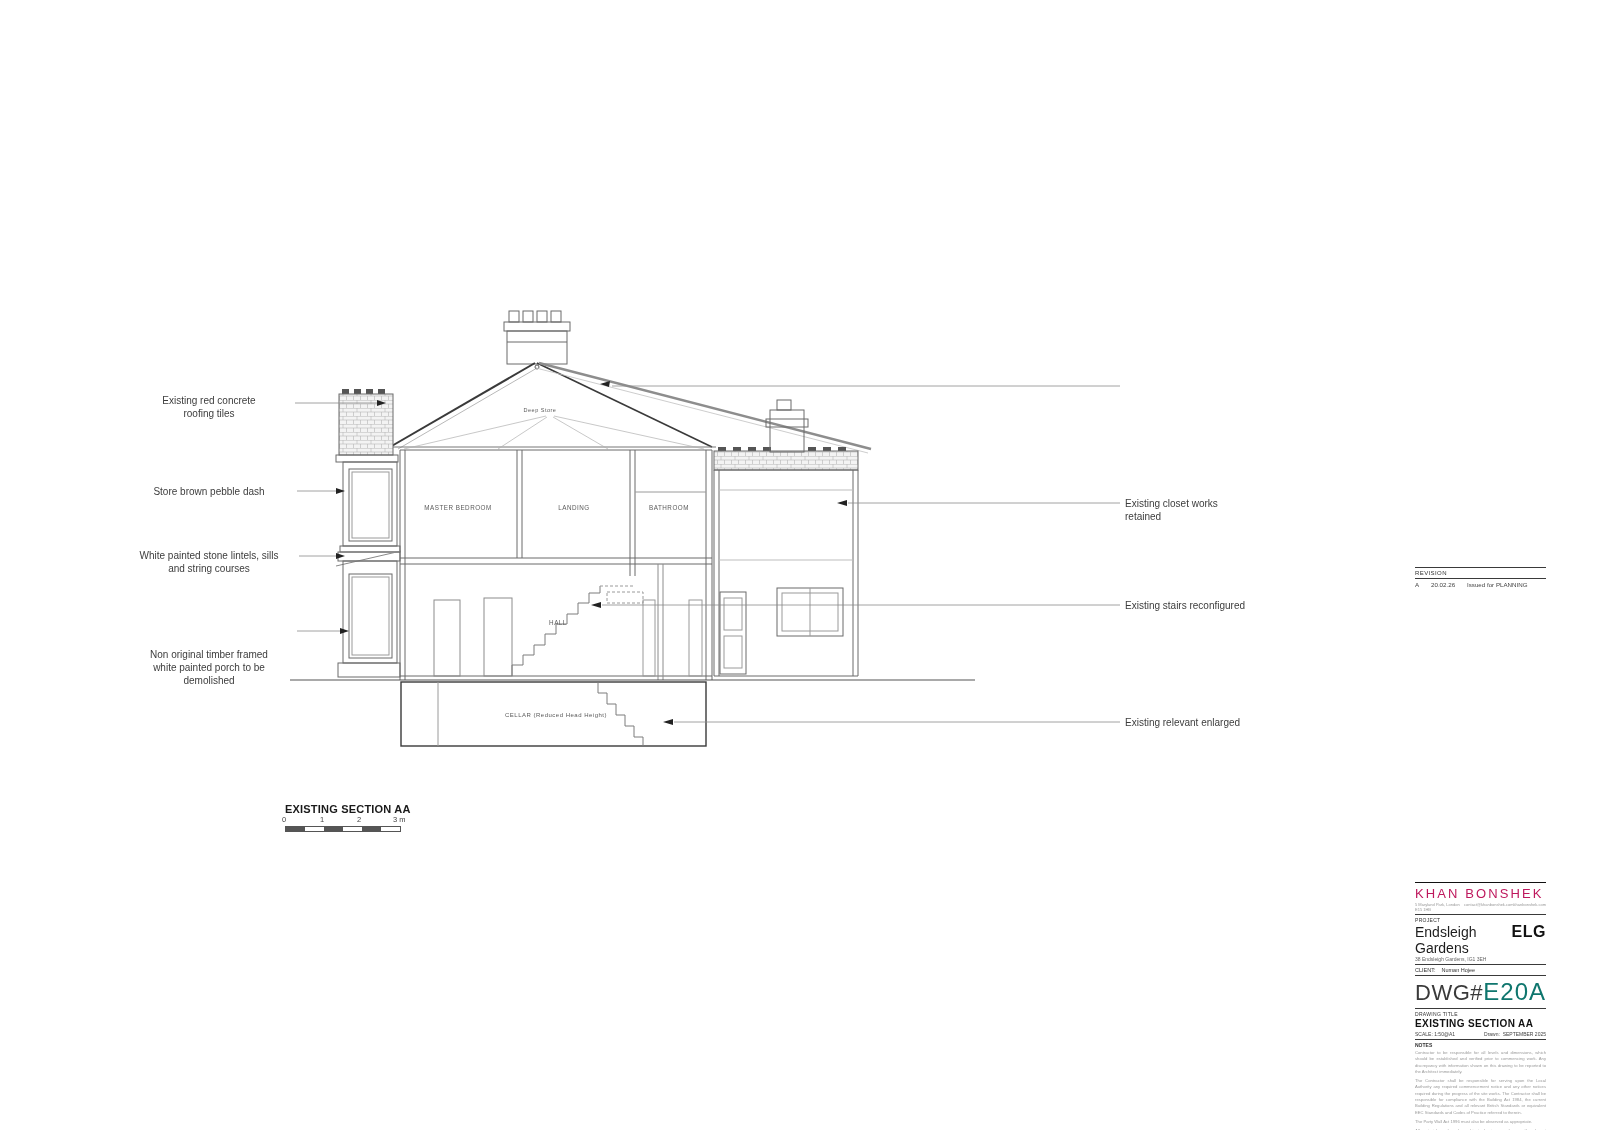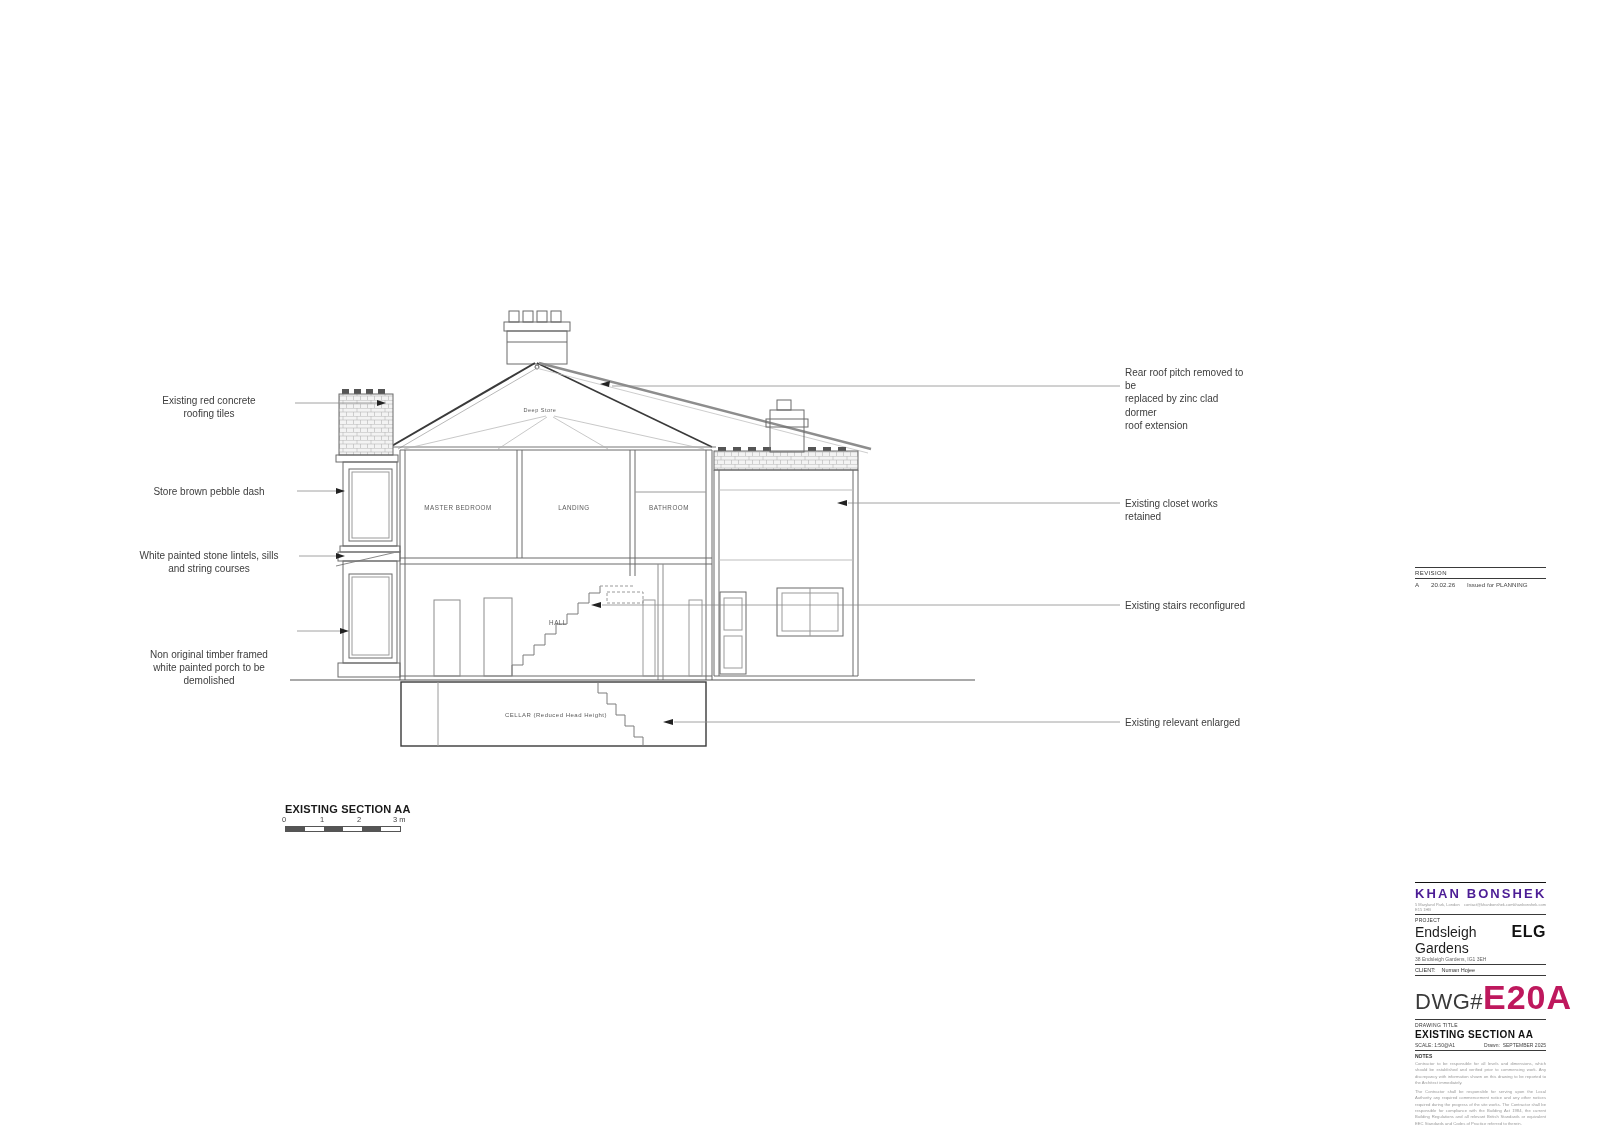--- a/index.html
+++ b/index.html
@@ -25,33 +25,33 @@
   .rule.thick { border-top:1.5px solid #111; }
 
   
   #revblock { top:565px; }
   .rev-h { font-size:6px; color:#333; letter-spacing:0.4px; margin:2px 0 1px; }
   .rev-row { display:flex; font-size:6.2px; color:#444; margin-top:2px; }
   .rev-row .c1 { width:16px; } .rev-row .c2 { width:36px; } .rev-row .c3 { flex:1; }
 
   
   #titleblock { top:880px; }
-  .firm { font-size:13px; font-weight:bold; letter-spacing:2.1px; color:#4c1d95;
+  .firm { font-size:13px; font-weight:normal; letter-spacing:2.1px; color:#be185d;
           white-space:nowrap; margin-top:3px; }
   .contact { display:flex; justify-content:space-between; font-size:4px; color:#999;
              margin:1px 0 2px; }
   .lbl { font-size:5px; color:#333; letter-spacing:0.3px; margin-top:1px; }
   .project-row { display:flex; justify-content:space-between; align-items:baseline; }
   .project-name { font-size:14px; color:#1d1d1d; }
   .project-code { font-size:16px; font-weight:bold; color:#111; letter-spacing:0.5px;padding-left:35px; }
   .addr { font-size:5px; color:#666; margin-bottom:2px; }
   .client-row { display:flex; gap:6px; font-size:5.5px; color:#333; margin:2px 0; }
   .dwg-row { display:flex; justify-content:space-between; align-items:baseline; margin:1px 0; }
   .dwg-label { font-size:22px; color:#3a3a3a; letter-spacing:0.5px; }
-  .dwg-num { font-size:34px; font-weight:bold; color:#be185d; letter-spacing:1px; }
+  .dwg-num { font-size:24px; font-weight:normal; color:#0f766e; letter-spacing:1px; }
   .dt { font-size:10px; font-weight:bold; color:#111; letter-spacing:0.4px; margin-top:1px; }
   .meta-row { display:flex; justify-content:space-between; font-size:5px; color:#444;
               margin:2px 0 1px; }
   .notes-h { font-size:5px; font-weight:bold; color:#333; margin:2px 0; }
   .notes-p { font-size:4.2px; color:#9a9a9a; line-height:1.5; margin:0 0 3px; text-align:justify; }
 </style>
 </head>
 <body>
 
 <div class="sheet">
@@ -220,23 +220,20 @@
 
   <div class="annot la" style="top:394px">Existing red concrete
 roofing tiles</div>
   <div class="annot la" style="top:485px">Store brown pebble dash</div>
   <div class="annot la" style="top:549px">White painted stone lintels, sills
 and string courses</div>
   <div class="annot la" style="top:648px">Non original timber framed
 white painted porch to be
 demolished</div>
 
-  <div class="annot ra" style="top:366px">Rear roof pitch removed to be
-replaced by zinc clad dormer
-roof extension</div>
   <div class="annot ra" style="top:497px">Existing closet works retained</div>
   <div class="annot ra" style="top:599px">Existing stairs reconfigured</div>
   <div class="annot ra" style="top:716px">Existing relevant enlarged</div>
 
   <div class="caption">EXISTING SECTION AA</div>
   <span class="tick" style="left:282px">0</span>
   <span class="tick" style="left:320px">1</span>
   <span class="tick" style="left:357px">2</span>
   <span class="tick" style="left:393px">3 m</span>
   <div class="scalebar">

